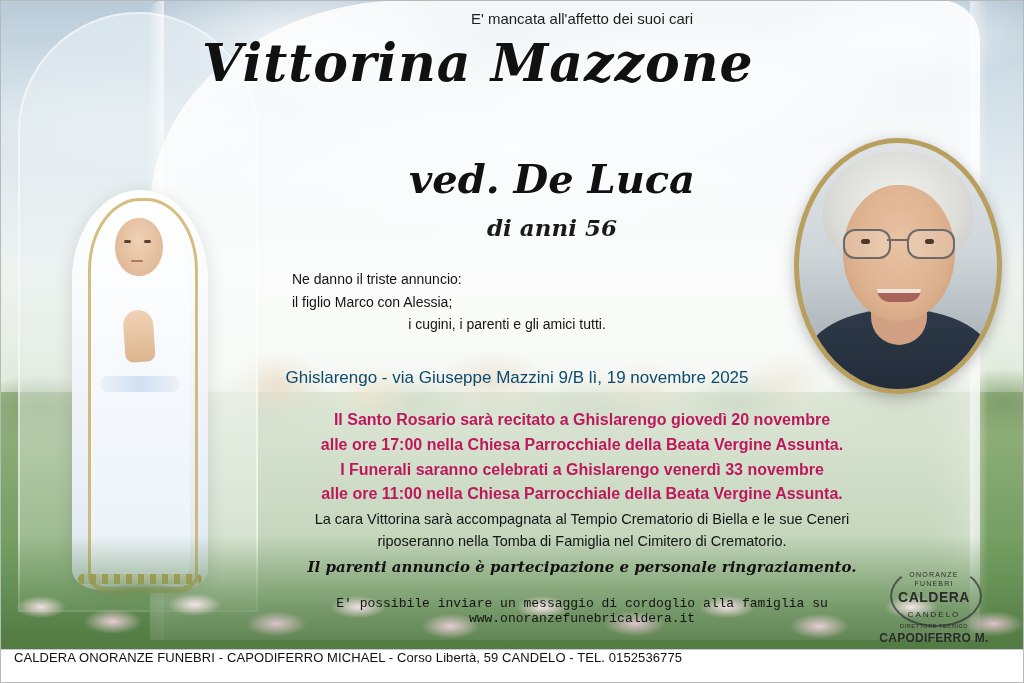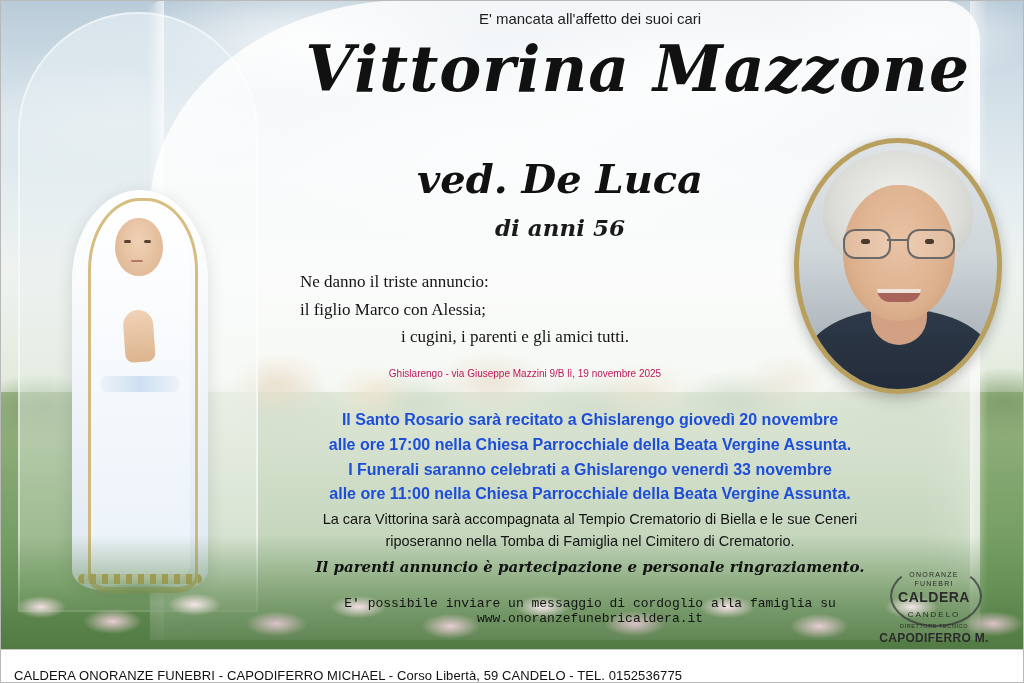--- a/index.html
+++ b/index.html
@@ -174,35 +174,35 @@
   }
   .m-base {
     position: absolute; left: 30px; bottom: -14px; width: 100px; height: 20px;
     background: radial-gradient(ellipse at 50% 30%, rgba(120,150,105,.6), rgba(120,150,105,0) 70%);
     border-radius: 50%;
   }
 
   
   .content {
     position: absolute;
-    left: 210px; top: 0; width: 760px; height: 448px;
+    left: 202px; top: 0; width: 760px; height: 448px;
   }
   .pre-line {
     position: absolute; top: 10px; left: 0; width: 760px;
     text-align: center;
     font-size: 15px; color: #1d1d1d;
     font-family: "Liberation Sans", sans-serif;
   }
   .name {
     position: absolute; top: 36px; left: 0; width: 760px;
-    text-align: right;
+    text-align: left;
     font-family: "DejaVu Serif", serif;
     font-style: italic;
     font-weight: 700;
-    font-size: 63px;
+    font-size: 52px;
     letter-spacing: 1px;
     color: #111111;
     text-shadow: 1px 2px 3px rgba(255,255,255,.8);
     line-height: 1.05;
   }
   .surname2 {
     position: absolute; top: 155px; left: 0; width: 700px;
     text-align: center;
     font-family: "DejaVu Serif", serif;
     font-style: italic;
@@ -215,42 +215,42 @@
     position: absolute; top: 214px; left: 0; width: 700px;
     text-align: center;
     font-family: "DejaVu Serif", serif;
     font-style: italic;
     font-weight: 700;
     font-size: 23px;
     color: #1a1a1a;
   }
   .announce {
     position: absolute; top: 268px; left: 90px; width: 430px;
-    font-family: Liberation Serif, serif;
-    font-size: 17px;
+    font-family: Liberation Sans, sans-serif;
+    font-size: 14px;
     color: #141414;
     line-height: 1.62;
   }
   .announce .l1 { text-align: left; }
   .announce .l2 { text-align: left; }
   .announce .l3 { text-align: center; }
   .place-date {
     position: absolute; top: 368px; left: 80px; width: 470px;
     text-align: center;
     font-family: "Liberation Sans", sans-serif;
-    font-size: 10px;
-    color: #be185d;
+    font-size: 17px;
+    color: #0c4a6e;
   }
   .rites {
     position: absolute; top: 408px; left: 20px; width: 720px;
     text-align: center;
     font-family: "Liberation Sans", sans-serif;
     font-weight: 700;
     font-size: 16px;
-    color: #1d4ed8;
+    color: #be185d;
     line-height: 1.55;
   }
   .closing {
     position: absolute; top: 508px; left: 20px; width: 720px;
     text-align: center;
     font-family: "Liberation Sans", sans-serif;
     font-size: 14.5px;
     color: #141414;
     line-height: 1.55;
   }
@@ -346,21 +346,21 @@
   .logo-l5 { position: absolute; left: 0; top: 58px; width: 140px; font-size: 5.5px; letter-spacing: .6px; }
   .logo-l6 { position: absolute; left: 0; top: 66px; width: 140px; font-size: 12px; font-weight: 700; letter-spacing: .3px; }
 
   
   .footer {
     position: absolute;
     left: 0; right: 0; bottom: 0; height: 34px;
     background: #ffffff;
     border-top: 1px solid #c9c9c9;
     display: flex;
-    align-items: flex-end;
+    align-items: flex-start;
     padding-left: 14px;
     box-sizing: border-box;
   }
   .footer-text {
     font-family: "Liberation Sans", sans-serif;
     font-size: 13px;
     color: #111111;
     letter-spacing: .1px;
   }
   .frame-border {

